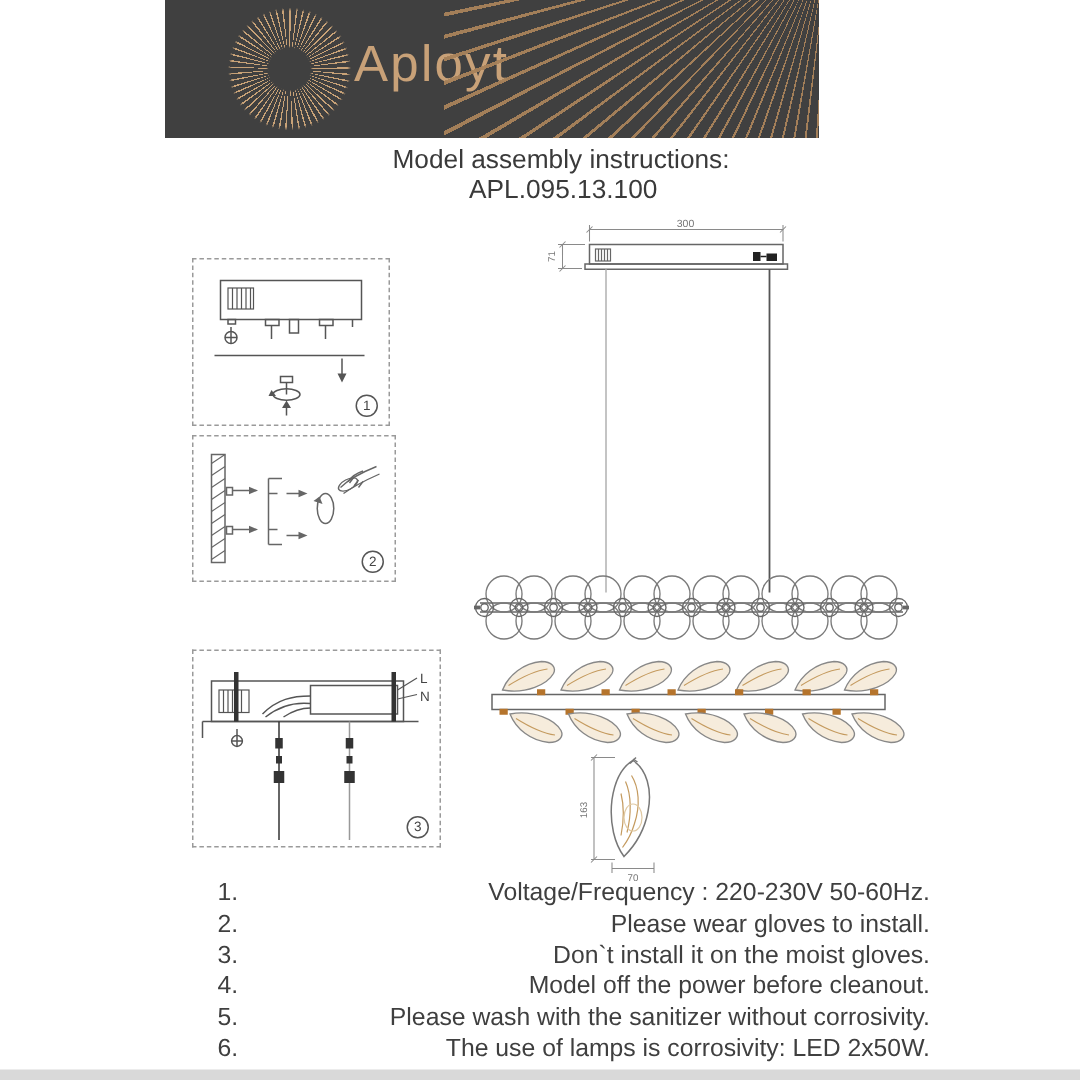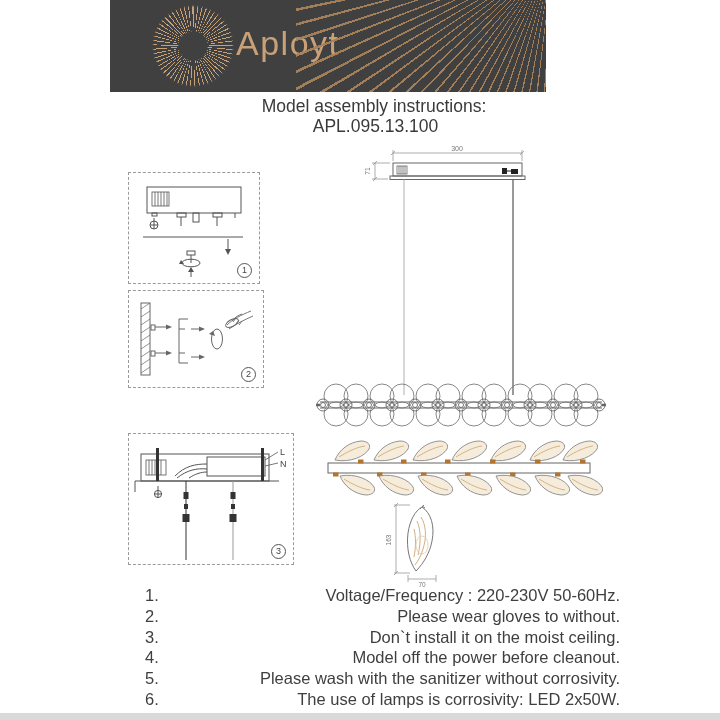--- a/index.html
+++ b/index.html
@@ -335,25 +335,25 @@
     </g>
   </svg>
 
   <div class="notes">
     <div class="note-row">
       <span class="note-num">1.</span>
       <span class="note-text">Voltage/Frequency : 220-230V 50-60Hz.</span>
     </div>
     <div class="note-row">
       <span class="note-num">2.</span>
-      <span class="note-text">Please wear gloves to without.</span>
+      <span class="note-text">Please wear gloves to install.</span>
     </div>
     <div class="note-row">
       <span class="note-num">3.</span>
-      <span class="note-text">Don`t install it on the moist ceiling.</span>
+      <span class="note-text">Don`t install it on the moist gloves.</span>
     </div>
     <div class="note-row">
       <span class="note-num">4.</span>
       <span class="note-text">Model off the power before cleanout.</span>
     </div>
     <div class="note-row">
       <span class="note-num">5.</span>
       <span class="note-text">Please wash with the sanitizer without corrosivity.</span>
     </div>
     <div class="note-row">

